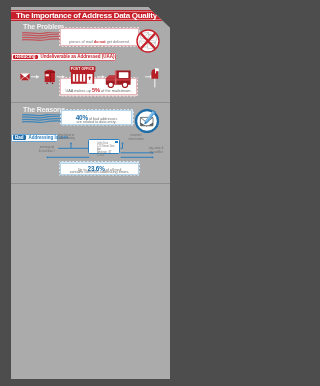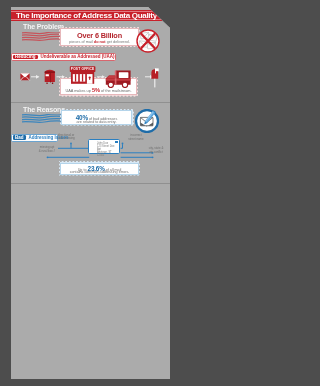--- a/index.html
+++ b/index.html
@@ -69,21 +69,20 @@
       <path d="M-1 1.1 C 6.5 -0.6, 14.5 2.8, 22.5 1.1 S 38 -0.6, 47 1.1"></path>
       <path d="M-1 3.4 C 6.5 1.7, 14.5 5.1, 22.5 3.4 S 38 1.7, 47 3.4"></path>
       <path d="M-1 5.7 C 6.5 4.0, 14.5 7.4, 22.5 5.7 S 38 4.0, 47 5.7"></path>
       <path d="M-1 8.0 C 6.5 6.3, 14.5 9.7, 22.5 8.0 S 38 6.3, 47 8.0"></path>
     </g>
   </svg>
 
   <div class="stamp" style="left:48px;top:20px;width:81px;height:20px;">
     <div class="perfbg"></div>
       <div class="face"></div>
-    <div class="abs ctr nw b" style="left:0;top:4px;width:81px;font-size:7.3px;color:#b4262e;letter-spacing:-0.15px;">Over 6 Billion</div>
     <div class="abs ctr nw" style="left:0;top:12.5px;width:81px;font-size:3.85px;color:#777;">
       <span>pieces of mail </span><span class="b" style="color:#c8202a;">do not</span><span> get delivered.</span>
     </div>
   </div>
 
   <svg class="abs" style="left:124.7px;top:21.5px;" width="24" height="24" viewBox="0 0 24 24">
     <g transform="translate(12,12)">
       <circle r="11" fill="#fff"></circle>
       <g fill="#fff" stroke="#b5b5b5" stroke-width="0.55">
         <g transform="translate(-3.2,-5.4) rotate(-8)">

